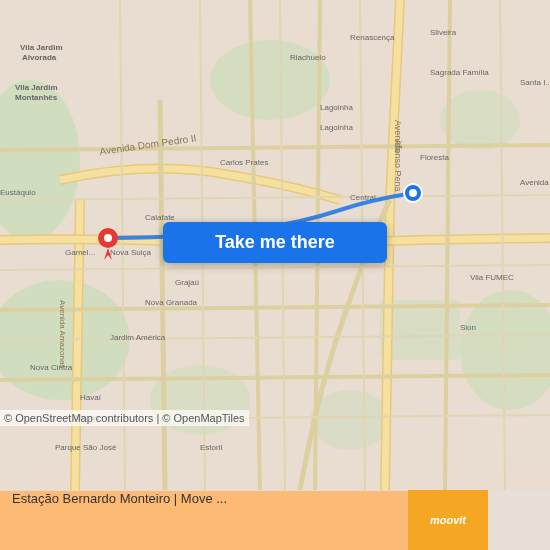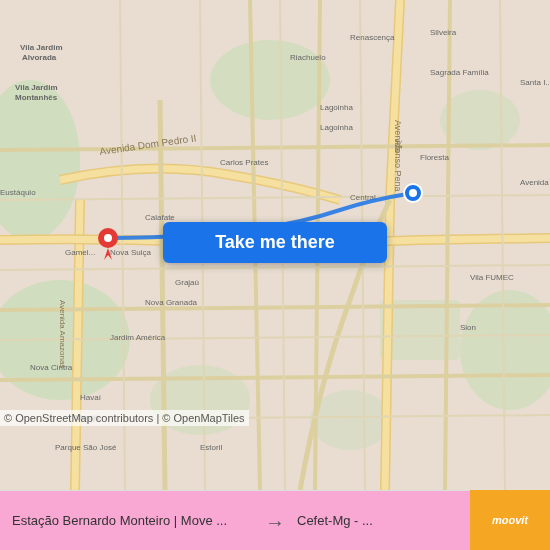--- a/index.html
+++ b/index.html
@@ -38,25 +38,25 @@
       justify-content: center;
       box-shadow: 0 2px 8px rgba(0,0,0,0.3);
       z-index: 10;
     }
 
     
     #bottom-bar {
       position: absolute;
       bottom: 0;
       left: 0;
-      width: 550px;
+      width: 488px;
       height: 60px;
-      background: #f9a8d4;
+      background: #fdba74;
       display: flex;
-      align-items: center;
+      align-items: flex-start;
       border-top: 1px solid #ddd;
     }
 
     .station-from, .station-to {
       flex: 1;
       padding: 0 12px;
       font-size: 13px;
       color: #333;
       white-space: nowrap;
       overflow: hidden;
@@ -207,17 +207,16 @@
   
   <button id="take-me-there-btn">Take me there</button>
 
   
   <div class="map-attribution">© OpenStreetMap contributors | © OpenMapTiles</div>
 </div>
 
 <div id="bottom-bar">
   <div class="station-from">Estação Bernardo Monteiro | Move ...</div>
   <div class="arrow-divider">→</div>
-  <div class="station-to">Cefet-Mg - ...</div>
   <div id="moovit-logo">
     <span>moovit</span>
   </div>
 </div>
 
 </body></html>

